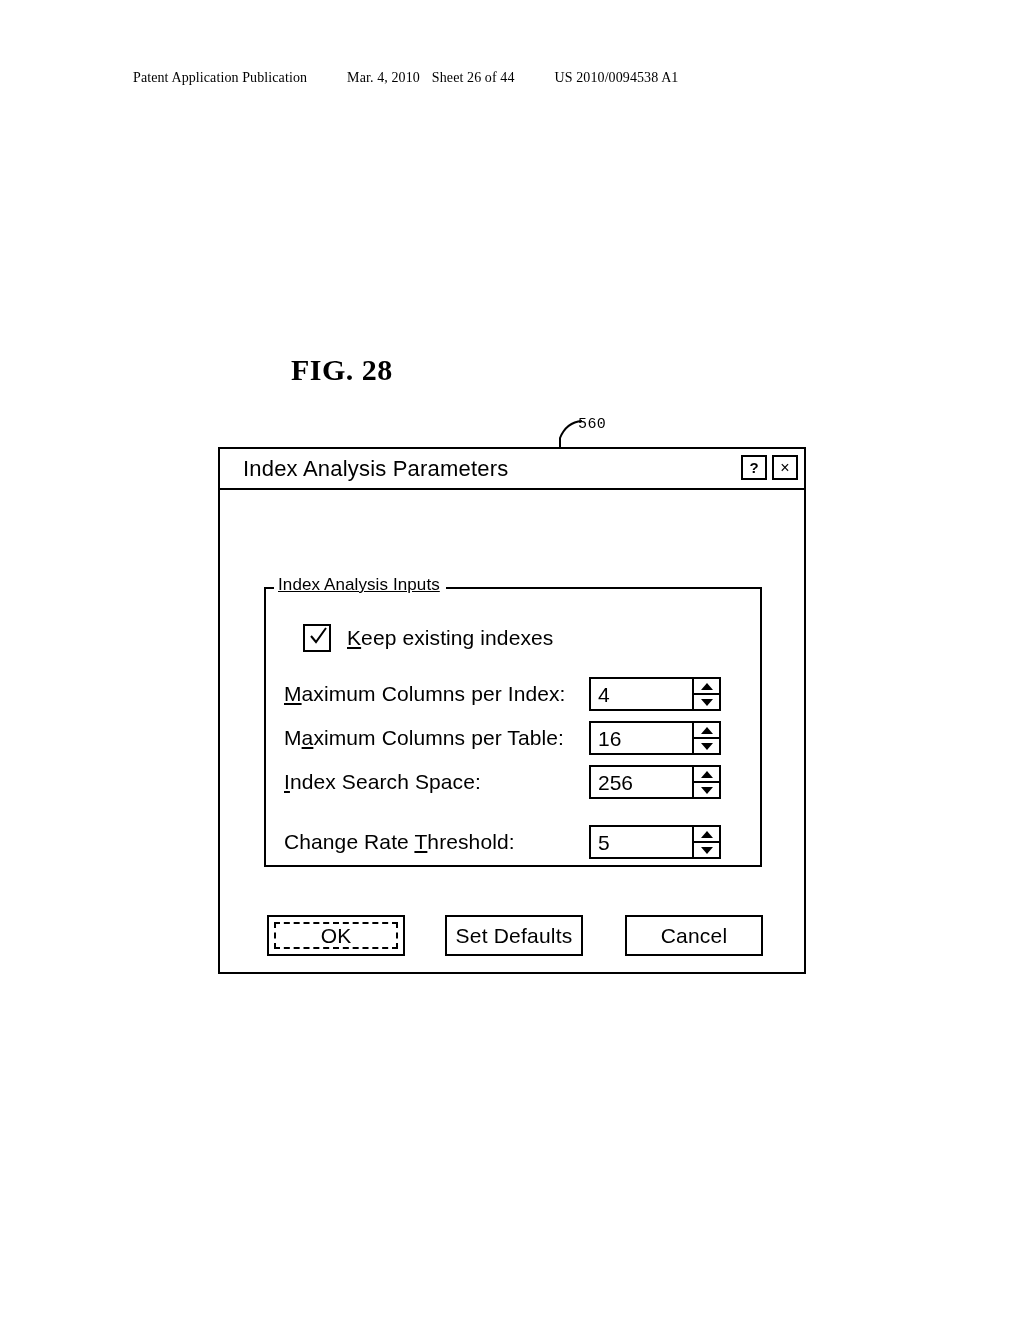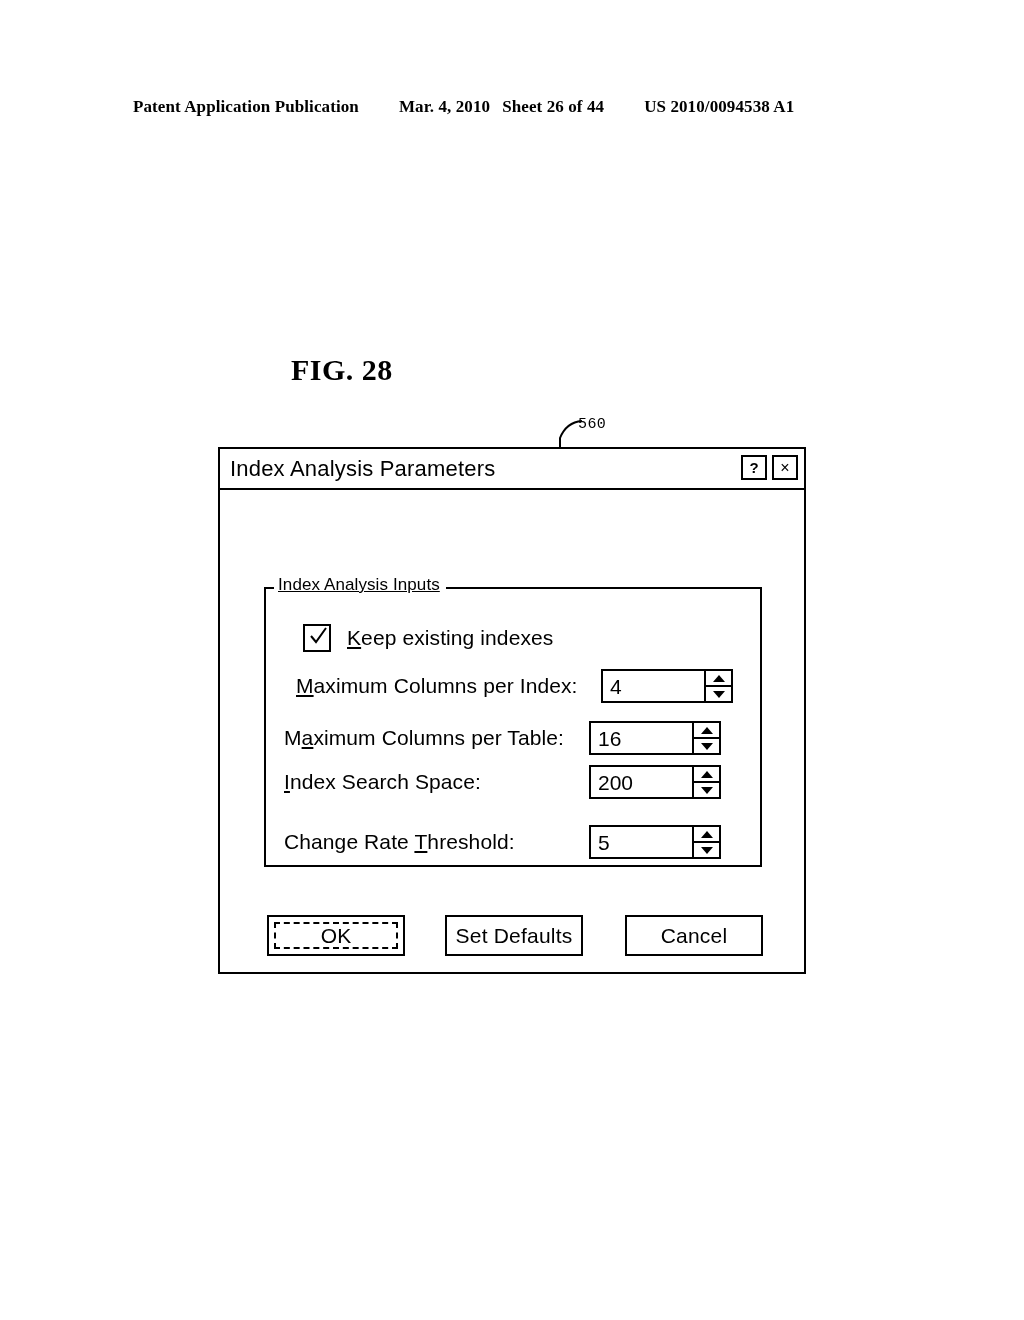--- a/index.html
+++ b/index.html
@@ -13,26 +13,26 @@
     position: relative;
     font-family: "Liberation Sans", sans-serif;
     color: #000000;
     overflow: hidden;
   }
 
   
   .pub-header {
     position: absolute;
     left: 133px;
-    top: 97px;
+    top: 70px;
     width: 760px;
     height: 24px;
     font-family: "Liberation Serif", serif;
-    font-weight: bold;
-    font-size: 17px;
+    font-weight: normal;
+    font-size: 14px;
     letter-spacing: 0.1px;
     white-space: nowrap;
     display: flex;
     align-items: baseline;
   }
   .pub-header .h-pub   { }
   .pub-header .h-date  { margin-left: 40px; }
   .pub-header .h-sheet { margin-left: 12px; }
   .pub-header .h-num   { margin-left: 40px; }
 
@@ -75,20 +75,21 @@
     border: 2px solid #000;
     background: #ffffff;
   }
   .title-bar {
     position: relative;
     height: 41px;
     box-sizing: border-box;
     border-bottom: 2px solid #000;
     display: flex;
     align-items: center;
+    padding-left: 13px;
   }
   .title-text {
     margin-left: 10px;
     font-size: 22px;
     letter-spacing: 0.2px;
     line-height: 1;
   }
   .title-buttons {
     position: absolute;
     right: 6px;
@@ -303,21 +304,21 @@
 
       <div class="checkbox-row">
         <div class="checkbox">
           <svg class="tick" viewBox="0 0 19 19">
             <path d="M2 9 L7 15 L17 1" fill="none" stroke="#000" stroke-width="2"></path>
           </svg>
         </div>
         <span class="checkbox-label"><span class="mnem">K</span>eep existing indexes</span>
       </div>
 
-      <div class="param-row" style="top:80px;margin-left:12px;">
+      <div class="param-row" style="top:88px;">
         <span class="param-label"><span class="mnem">M</span><span>aximum Columns per Index:</span></span>
         <div class="spinner">
           <div class="spin-field">4</div>
           <div class="spin-buttons">
             <div class="spin-up">
                 <span class="arrow-up"></span>
               </div>
             <div class="spin-down">
                 <span class="arrow-down"></span>
               </div>
@@ -336,21 +337,21 @@
             <div class="spin-down">
                 <span class="arrow-down"></span>
               </div>
           </div>
         </div>
       </div>
 
       <div class="param-row" style="top:176px;">
         <span class="param-label"><span class="mnem">I</span><span>ndex Search Space:</span></span>
         <div class="spinner">
-          <div class="spin-field">200</div>
+          <div class="spin-field">256</div>
           <div class="spin-buttons">
             <div class="spin-up">
                 <span class="arrow-up"></span>
               </div>
             <div class="spin-down">
                 <span class="arrow-down"></span>
               </div>
           </div>
         </div>
       </div>

